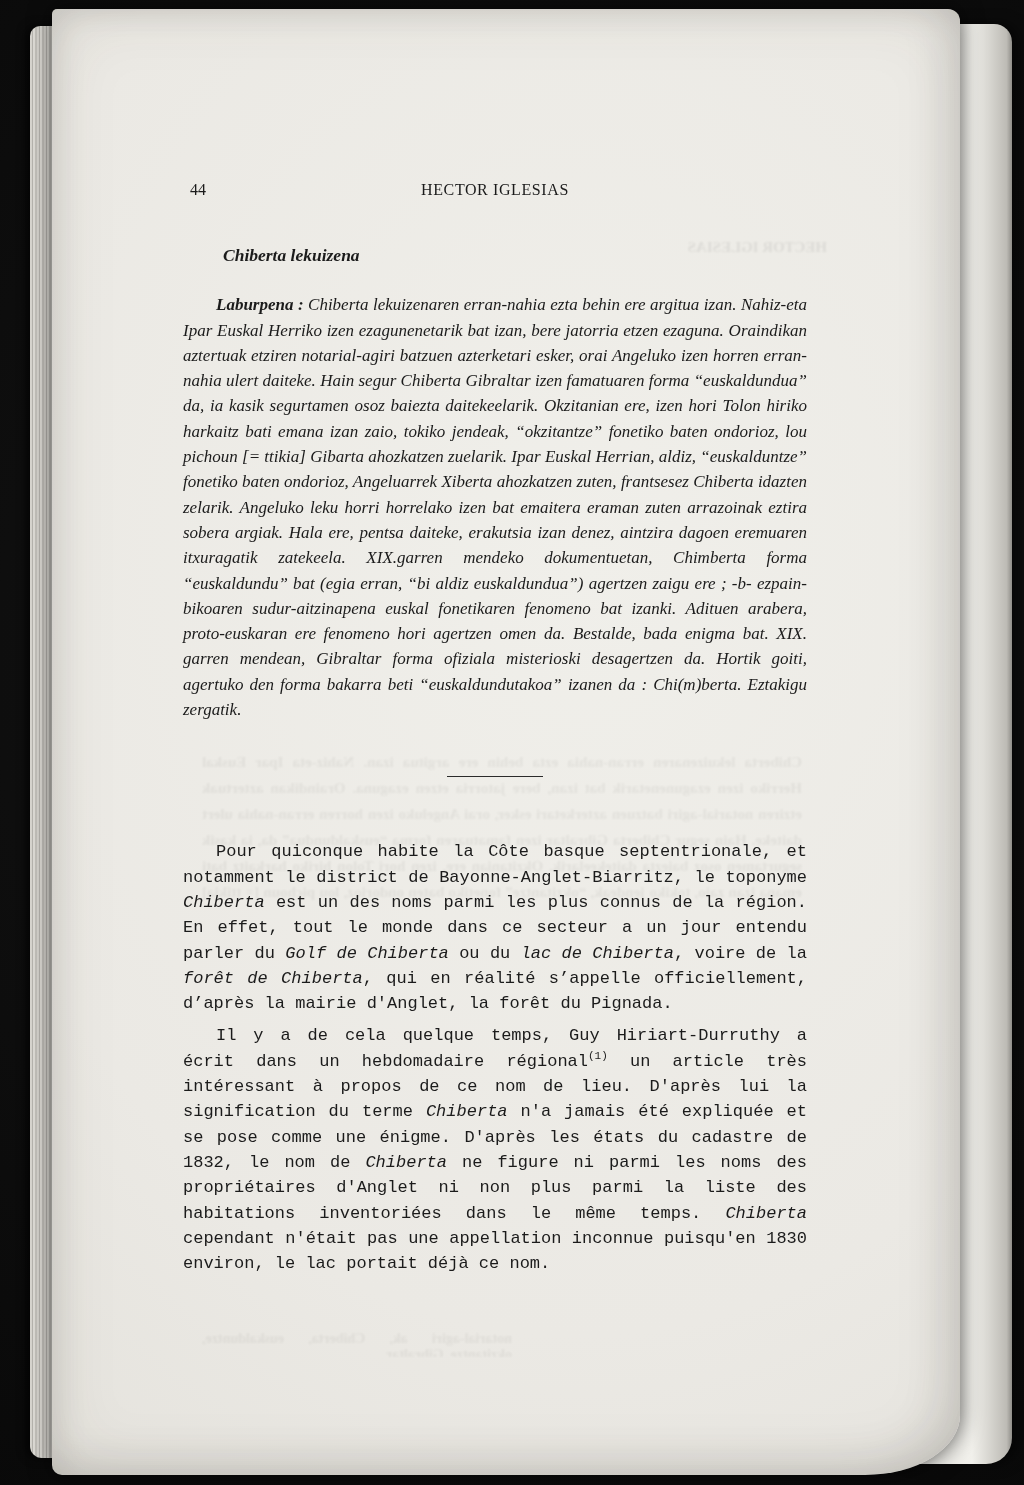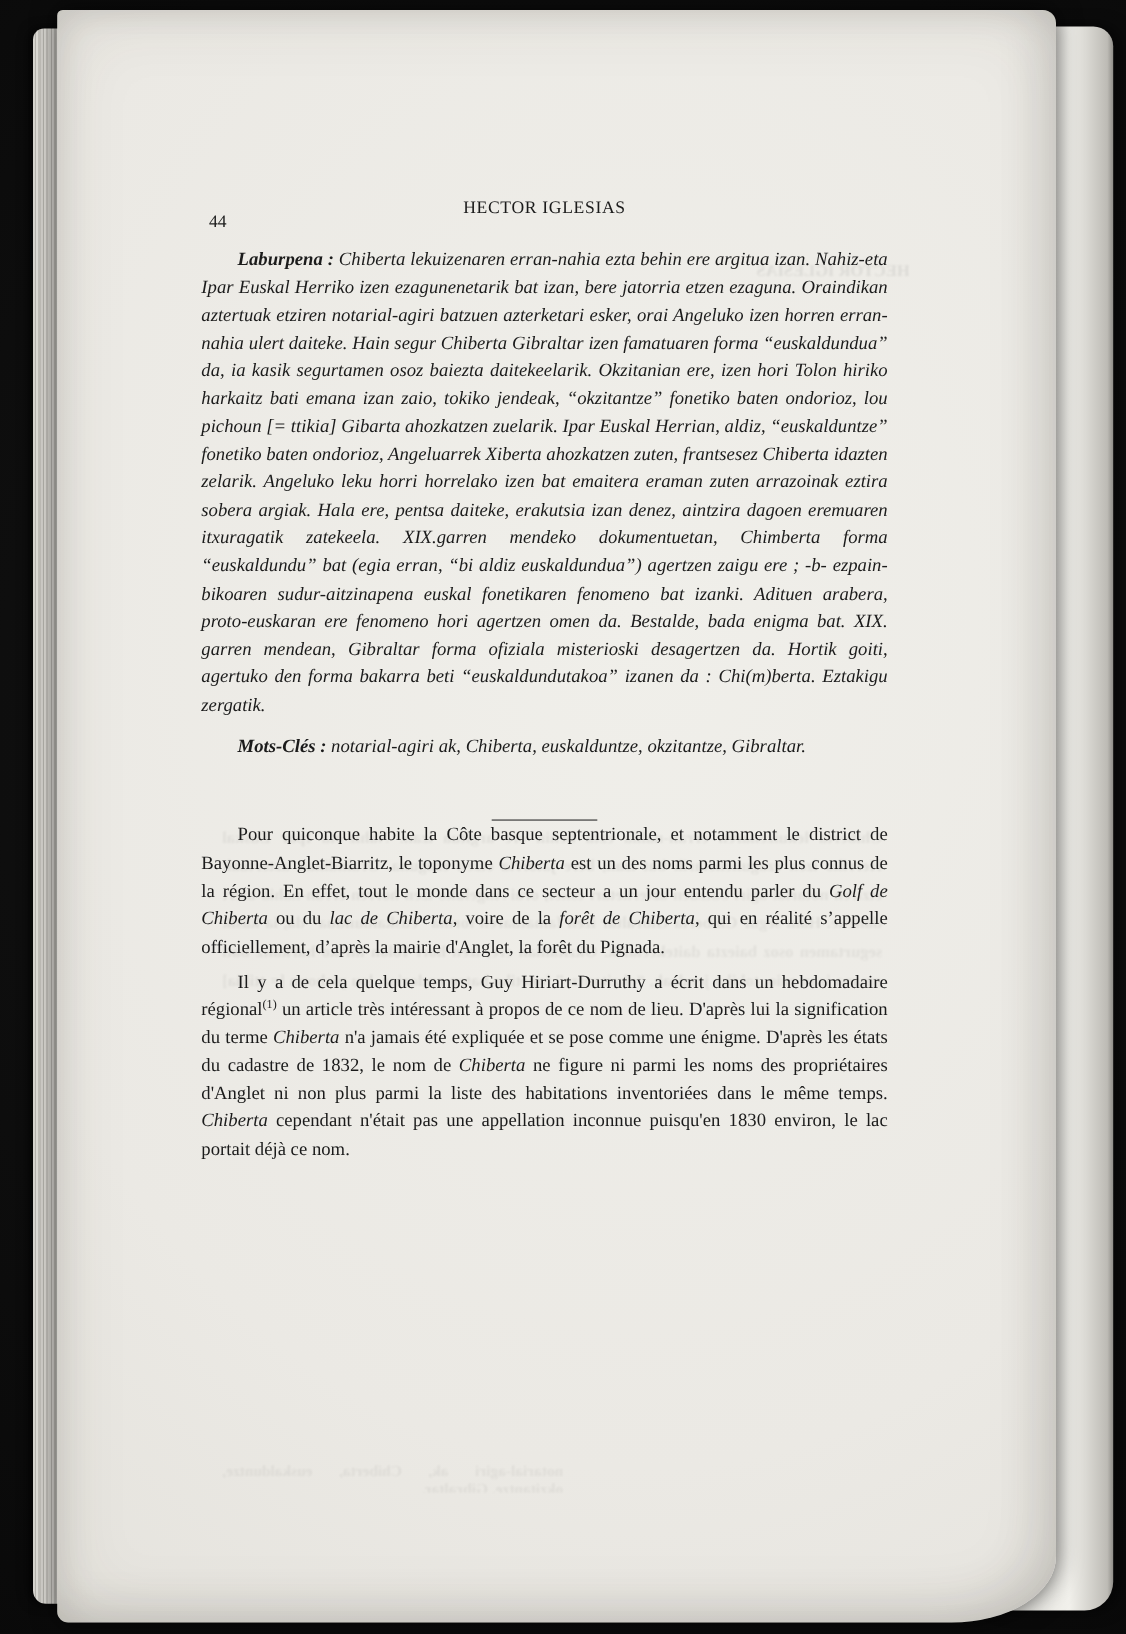--- a/index.html
+++ b/index.html
@@ -38,37 +38,37 @@
       0 0 22px rgba(0,0,0,.65);
   }
   .text-area{
     position:absolute;left:131px;top:0;width:624px;
     padding-top:168px;
     color:#1b1b1b;
     font-size:17px;line-height:25.3px;
     text-align:justify;
   }
   .page-header{position:relative;height:22px;font-size:16px;text-align:center;letter-spacing:.6px;}
-  .page-header .pagenum{position:absolute;left:7px;top:0;letter-spacing:0;margin-top:12px;}
+  .page-header .pagenum{position:absolute;left:7px;top:0;letter-spacing:0;}
   .article-title{
     margin:44px 0 0 40px;font-size:17.5px;font-weight:bold;font-style:italic;
     text-align:left;
   }
   .abstract-wrap{margin-top:24px;}
   .keywords-wrap{margin-top:13px;}
   .para{margin:0;text-indent:33px;}
   .para + .para{margin-top:7px;}
   .it{font-style:italic}
   .bd{font-weight:bold}
   sup{font-size:11px;line-height:0;vertical-align:super}
   .divider{
     width:96px;height:0;border-top:1.4px solid #2b2b2b;
     margin:54px auto 0 auto;
   }
-  .body-wrap{}
+  .body-wrap{margin-top:62px;font-family:Liberation Mono, monospace;}
   
   .ghost{
     position:absolute;color:#000;font-weight:700;
     transform:scaleX(-1);filter:blur(1.1px);
     overflow:hidden;text-align:justify;pointer-events:none;
   }
   .ghost-top{left:560px;top:230px;width:215px;height:28px;font-size:15px;opacity:.07;}
   .ghost-mid{left:150px;top:740px;width:600px;height:158px;font-size:15px;line-height:26px;opacity:.055;}
   .ghost-bottom{left:150px;top:1322px;width:310px;height:26px;font-size:14px;opacity:.05;}
 </style>
@@ -86,28 +86,26 @@
     <div class="ghost ghost-mid">Chiberta lekuizenaren erran-nahia ezta behin ere argitua izan. Nahiz-eta Ipar Euskal Herriko izen ezagunenetarik bat izan, bere jatorria etzen ezaguna. Oraindikan aztertuak etziren notarial-agiri batzuen azterketari esker, orai Angeluko izen horren erran-nahia ulert daiteke. Hain segur Chiberta Gibraltar izen famatuaren forma “euskaldundua” da, ia kasik segurtamen osoz baiezta daitekeelarik. Okzitanian ere, izen hori Tolon hiriko harkaitz bati emana izan zaio, tokiko jendeak, “okzitantze” fonetiko baten ondorioz, lou pichoun [= ttikia] Gibarta ahozkatzen zuelarik. Ipar Euskal Herrian, aldiz, “euskalduntze” fonetiko baten ondorioz, Angeluarrek Xiberta ahozkatzen zuten, frantsesez Chiberta idazten zelarik. Angeluko leku horri horrelako izen bat emaitera eraman zuten arrazoinak eztira sobera argiak. Hala ere, pentsa daiteke, erakutsia izan denez, aintzira dagoen eremuaren itxuragatik zatekeela. XIX.garren mendeko dokumentuetan, Chimberta forma “euskaldundu” bat (egia erran, “bi aldiz euskaldundua”) agertzen zaigu ere ; -b- ezpain-bikoaren sudur-aitzinapena euskal fonetikaren fenomeno bat izanki. Adituen arabera, proto-euskaran ere fenomeno hori agertzen omen da. Bestalde, bada enigma bat. XIX. garren mendean, Gibraltar forma ofiziala misterioski desagertzen da. Hortik goiti, agertuko den forma bakarra beti “euskaldundutakoa” izanen da : Chi(m)berta. Eztakigu zergatik.</div>
     <div class="ghost ghost-bottom">notarial-agiri ak, Chiberta, euskalduntze, okzitantze, Gibraltar.</div>
 
     <div class="text-area">
 
       <div class="page-header">
         <span class="pagenum">44</span>
         <span>HECTOR IGLESIAS</span>
       </div>
 
+      <h1 class="article-title">Chiberta lekuizena</h1>
 
       <div class="abstract-wrap">
           <p class="para"><span class="it bd">Laburpena : </span><span class="it">Chiberta lekuizenaren erran-nahia ezta behin ere argitua izan. Nahiz-eta Ipar Euskal Herriko izen ezagunenetarik bat izan, bere jatorria etzen ezaguna. Oraindikan aztertuak etziren notarial-agiri batzuen azterketari esker, orai Angeluko izen horren erran-nahia ulert daiteke. Hain segur Chiberta Gibraltar izen famatuaren forma “euskaldundua” da, ia kasik segurtamen osoz baiezta daitekeelarik. Okzitanian ere, izen hori Tolon hiriko harkaitz bati emana izan zaio, tokiko jendeak, “okzitantze” fonetiko baten ondorioz, lou pichoun [= ttikia] Gibarta ahozkatzen zuelarik. Ipar Euskal Herrian, aldiz, “euskalduntze” fonetiko baten ondorioz, Angeluarrek Xiberta ahozkatzen zuten, frantsesez Chiberta idazten zelarik. Angeluko leku horri horrelako izen bat emaitera eraman zuten arrazoinak eztira sobera argiak. Hala ere, pentsa daiteke, erakutsia izan denez, aintzira dagoen eremuaren itxuragatik zatekeela. XIX.garren mendeko dokumentuetan, Chimberta forma “euskaldundu” bat (egia erran, “bi aldiz euskaldundua”) agertzen zaigu ere ; -b- ezpain-bikoaren sudur-aitzinapena euskal fonetikaren fenomeno bat izanki. Adituen arabera, proto-euskaran ere fenomeno hori agertzen omen da. Bestalde, bada enigma bat. XIX. garren mendean, Gibraltar forma ofiziala misterioski desagertzen da. Hortik goiti, agertuko den forma bakarra beti “euskaldundutakoa” izanen da : Chi(m)berta. Eztakigu zergatik.</span></p>
         </div>
 
-      <div class="keywords-wrap">
-          <p class="para"><span class="it bd">Mots-Clés : </span><span class="it">notarial-agiri ak, Chiberta, euskalduntze, okzitantze, Gibraltar.</span></p>
-        </div>
 
       <div class="divider"></div>
 
       <div class="body-wrap">
           <p class="para"><span>Pour quiconque habite la Côte basque septentrionale, et notamment le district de Bayonne-Anglet-Biarritz, le toponyme </span><span class="it">Chiberta</span><span> est un des noms parmi les plus connus de la région. En effet, tout le monde dans ce secteur a un jour entendu parler du </span><span class="it">Golf de Chiberta</span><span> ou du </span><span class="it">lac de Chiberta</span><span>, voire de la </span><span class="it">forêt de Chiberta</span><span>, qui en réalité s’appelle officiellement, d’après la mairie d'Anglet, la forêt du Pignada.</span></p>
           <p class="para"><span>Il y a de cela quelque temps, Guy Hiriart-Durruthy a écrit dans un hebdomadaire régional</span><sup>(1)</sup><span> un article très intéressant à propos de ce nom de lieu. D'après lui la signification du terme </span><span class="it">Chiberta</span><span> n'a jamais été expliquée et se pose comme une énigme. D'après les états du cadastre de 1832, le nom de </span><span class="it">Chiberta</span><span> ne figure ni parmi les noms des propriétaires d'Anglet ni non plus parmi la liste des habitations inventoriées dans le même temps. </span><span class="it">Chiberta</span><span> cependant n'était pas une appellation inconnue puisqu'en 1830 environ, le lac portait déjà ce nom.</span></p>
         </div>
 
     </div>
   </div>

